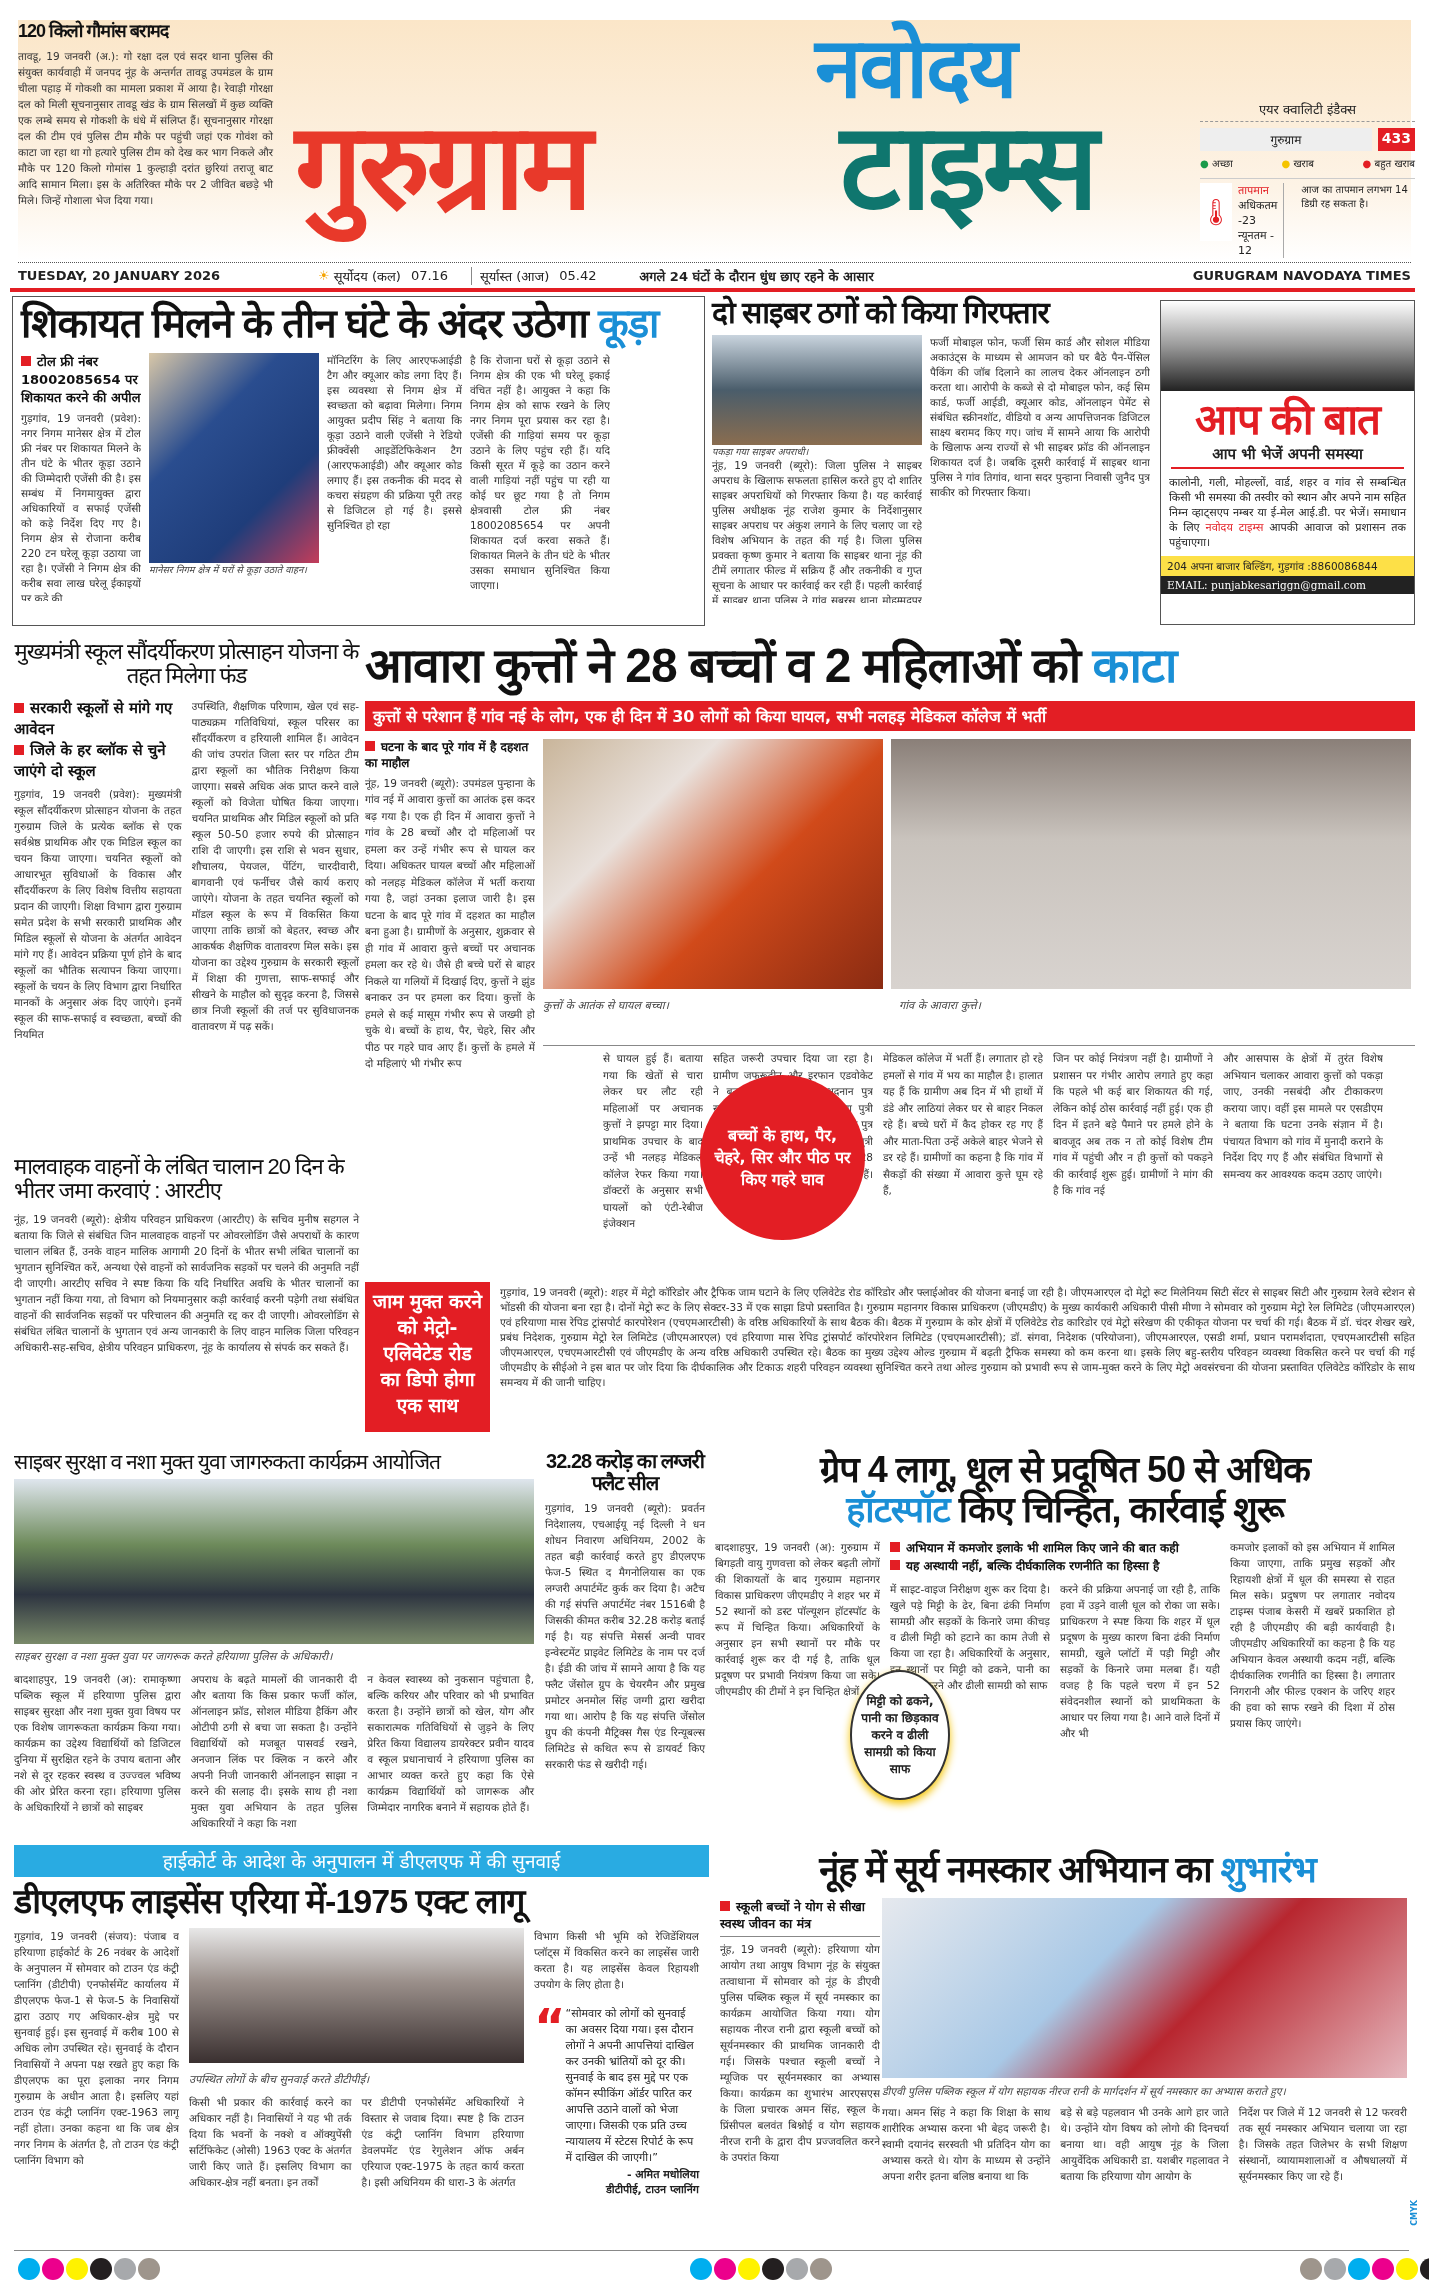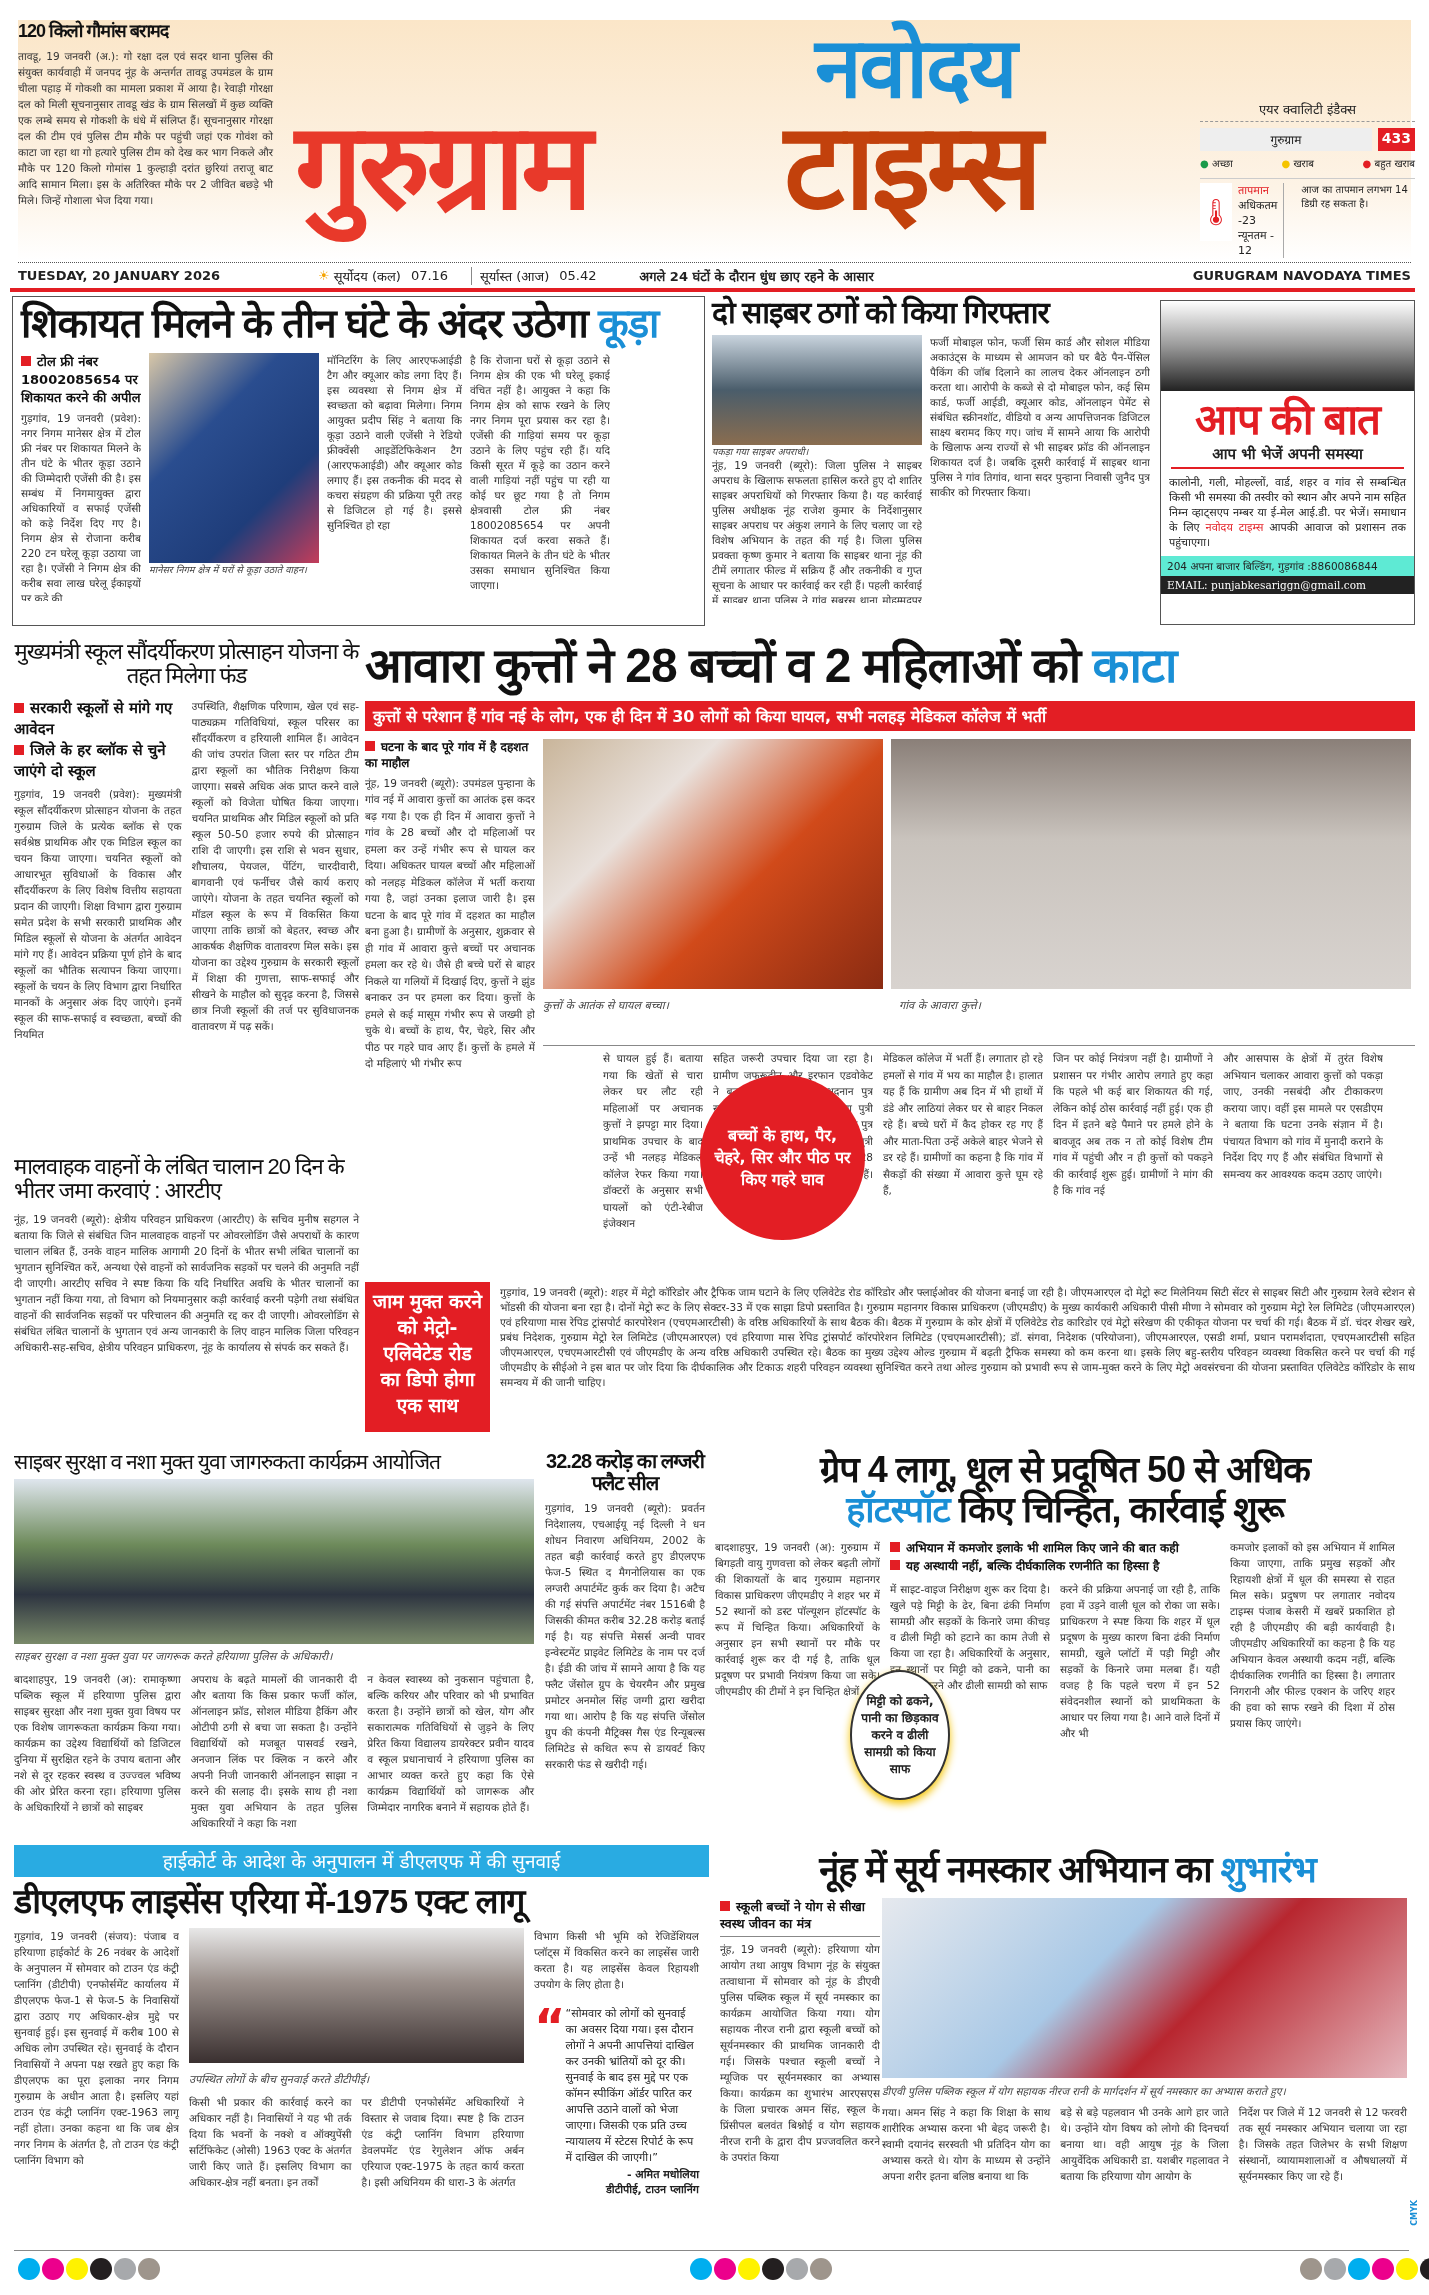--- a/index.html
+++ b/index.html
@@ -24,21 +24,21 @@
 
 <div class="abs" style="left:18px;top:20px;width:1393px;height:240px;background:linear-gradient(#fbe6c8,#fdf3e6 70%,#fff)"></div>
 
 <div class="abs" style="left:18px;top:22px;width:255px">
   <div class="head" style="font-size:18px;margin-bottom:6px">120 किलो गौमांस बरामद</div>
   <div class="txt" style="font-size:10.5px;line-height:16px">तावडू, 19 जनवरी (अ.): गो रक्षा दल एवं सदर थाना पुलिस की संयुक्त कार्यवाही में जनपद नूंह के अन्तर्गत तावडू उपमंडल के ग्राम चीला पहाड़ में गोकशी का मामला प्रकाश में आया है। रेवाड़ी गोरक्षा दल को मिली सूचनानुसार तावडू खंड के ग्राम सिलखों में कुछ व्यक्ति एक लम्बे समय से गोकशी के धंधे में संलिप्त हैं। सूचनानुसार गोरक्षा दल की टीम एवं पुलिस टीम मौके पर पहुंची जहां एक गोवंश को काटा जा रहा था गो हत्यारे पुलिस टीम को देख कर भाग निकले और मौके पर 120 किलो गोमांस 1 कुल्हाड़ी दरांत छुरियां तराजू बाट आदि सामान मिला। इस के अतिरिक्त मौके पर 2 जीवित बछड़े भी मिले। जिन्हें गोशाला भेज दिया गया।</div>
 </div>
 
 <div class="abs head" style="left:815px;top:22px;font-size:84px;color:#1a8fd6;letter-spacing:-2px">नवोदय</div>
 <div class="abs head" style="left:295px;top:100px;font-size:120px;color:#e8392a;letter-spacing:-4px">गुरुग्राम</div>
-<div class="abs head" style="left:784px;top:100px;font-size:120px;color:#c2410c;letter-spacing:-4px">टाइम्स</div>
+<div class="abs head" style="left:840px;top:100px;font-size:120px;color:#0f766e;letter-spacing:-4px">टाइम्स</div>
 
 <div class="abs" style="left:1200px;top:100px;width:215px">
   <div style="text-align:center;font-size:13px;border-bottom:1px dashed #999;padding-bottom:3px">एयर क्वालिटी इंडैक्स</div>
   <div style="display:flex;margin-top:6px;gap:6px">
     <div style="flex:1;background:#eee;text-align:center;font-size:12px;padding:3px">गुरुग्राम</div>
     <div style="background:#e31e24;color:#fff;font-weight:bold;padding:2px 4px;font-size:14px">433</div>
   </div>
   <div style="display:flex;justify-content:space-between;font-size:10px;margin-top:5px">
     <span><span style="color:#1a9a4a">●</span> <span>अच्छा</span></span>
     <span><span style="color:#f5c400">●</span> <span>खराब</span></span>
@@ -97,21 +97,21 @@
   </div>
 </div>
 
 <div class="abs box" style="left:1160px;top:300px;width:255px;height:325px">
   <div class="photo" style="height:90px;background:linear-gradient(#fff,#999 50%,#222)"></div>
   <div class="head red" style="font-size:42px;text-align:center;margin-top:6px">आप की बात</div>
   <div style="font-weight:bold;font-size:15px;text-align:center;border-bottom:2px solid #e31e24;margin:0 10px;padding-bottom:4px">आप भी भेजें अपनी समस्या</div>
   <div style="font-size:11px;line-height:15px;padding:6px 8px;text-align:justify">
     <span>कालोनी, गली, मोहल्लों, वार्ड, शहर व गांव से सम्बन्धित किसी भी समस्या की तस्वीर को स्थान और अपने नाम सहित निम्न व्हाट्सएप नम्बर या ई-मेल आई.डी. पर भेजें। समाधान के लिए</span> <span class="red">नवोदय टाइम्स</span> <span>आपकी आवाज को प्रशासन तक पहुंचाएगा।</span>
   </div>
-  <div style="background:#5eead4;font-size:10.5px;padding:3px 6px">204 अपना बाजार बिल्डिंग, गुड़गांव :8860086844</div>
+  <div style="background:#fde047;font-size:10.5px;padding:3px 6px">204 अपना बाजार बिल्डिंग, गुड़गांव :8860086844</div>
   <div style="background:#222;color:#fff;font-size:10.5px;padding:3px 6px;font-family:'DejaVu Serif',serif">EMAIL: punjabkesariggn@gmail.com</div>
 </div>
 
 <div class="abs" style="left:14px;top:640px;width:345px">
   <div class="head" style="font-size:22px;text-align:center;font-weight:normal">मुख्यमंत्री स्कूल सौंदर्यीकरण प्रोत्साहन योजना के तहत मिलेगा फंड</div>
   <div style="display:flex;gap:10px;margin-top:10px">
     <div style="width:168px">
       <div class="sub bullet">सरकारी स्कूलों से मांगे गए आवेदन</div>
       <div class="sub bullet">जिले के हर ब्लॉक से चुने जाएंगे दो स्कूल</div>
       <div class="txt" style="font-size:10.5px;line-height:16px;margin-top:4px;height:320px;overflow:hidden">गुड़गांव, 19 जनवरी (प्रवेश): मुख्यमंत्री स्कूल सौंदर्यीकरण प्रोत्साहन योजना के तहत गुरुग्राम जिले के प्रत्येक ब्लॉक से एक सर्वश्रेष्ठ प्राथमिक और एक मिडिल स्कूल का चयन किया जाएगा। चयनित स्कूलों को आधारभूत सुविधाओं के विकास और सौंदर्यीकरण के लिए विशेष वित्तीय सहायता प्रदान की जाएगी। शिक्षा विभाग द्वारा गुरुग्राम समेत प्रदेश के सभी सरकारी प्राथमिक और मिडिल स्कूलों से योजना के अंतर्गत आवेदन मांगे गए हैं। आवेदन प्रक्रिया पूर्ण होने के बाद स्कूलों का भौतिक सत्यापन किया जाएगा। स्कूलों के चयन के लिए विभाग द्वारा निर्धारित मानकों के अनुसार अंक दिए जाएंगे। इनमें स्कूल की साफ-सफाई व स्वच्छता, बच्चों की नियमित</div>

